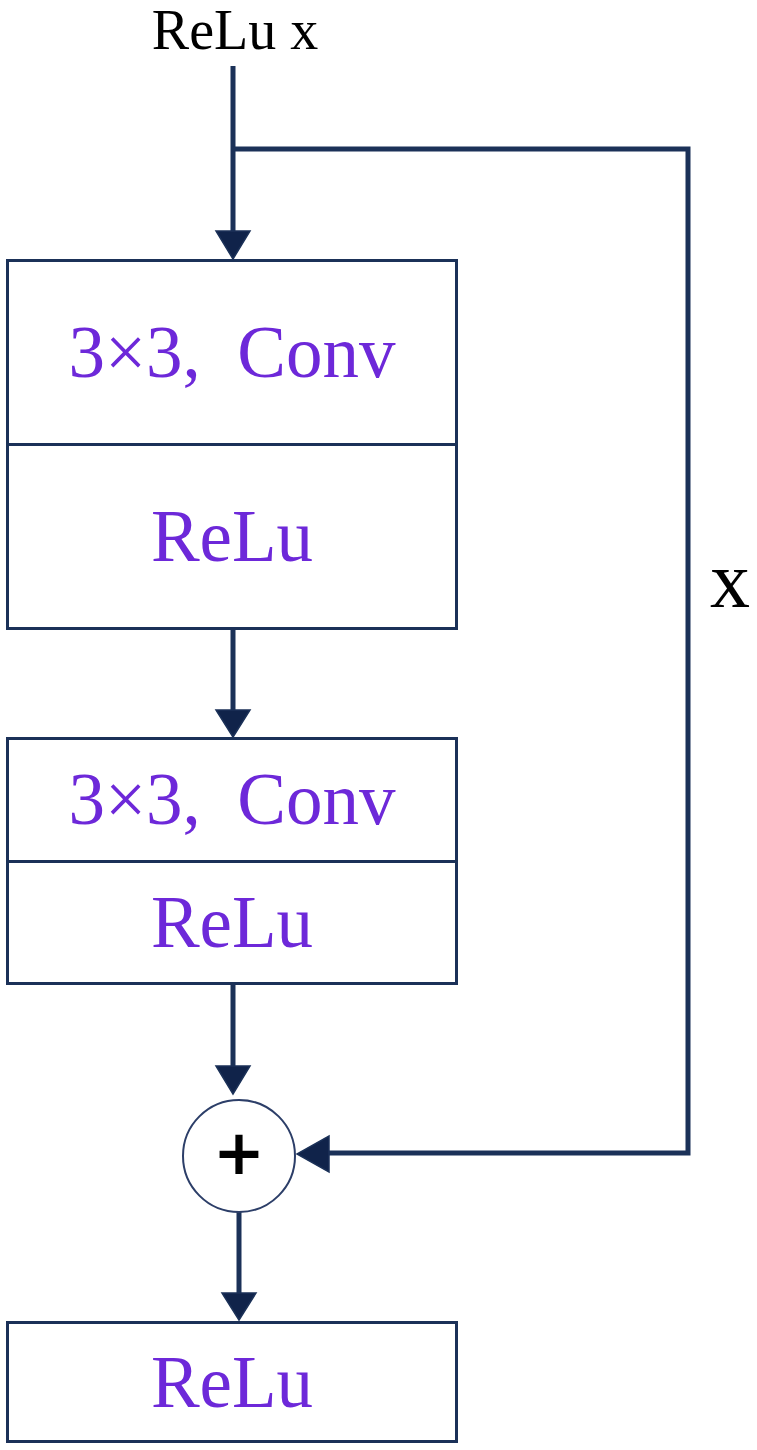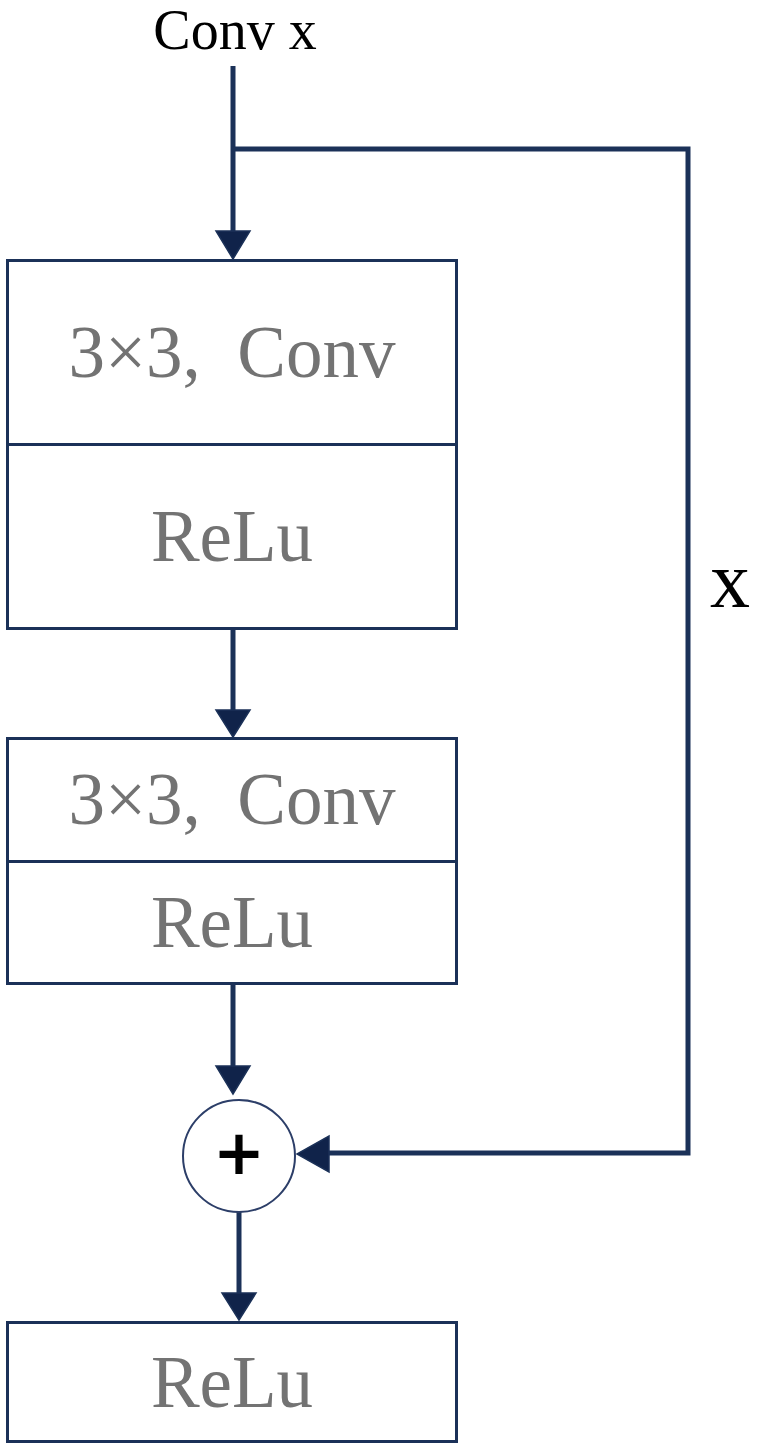--- a/index.html
+++ b/index.html
@@ -49,21 +49,21 @@
   .block-2 { top: 737px; height: 248px; }
   .block-3 { top: 1321px; height: 122px; }
   .row {
     flex: 1;
     display: flex;
     align-items: center;
     justify-content: center;
     font-size: 73px;
     line-height: 1;
     white-space: pre;
-    color: #737373;
+    color: #6d28d9;
   }
   .row + .row { border-top: 3px solid #1b3158; }
   .sum-node {
     position: absolute;
     left: 182px; top: 1099px;
     width: 114px; height: 114px;
     box-sizing: border-box;
     border: 2px solid #2c3e68;
     border-radius: 50%;
     background: #ffffff;
@@ -96,21 +96,21 @@
     <line x1="233" y1="628" x2="233" y2="712" stroke="#1b3158" stroke-width="5"></line>
     <polygon points="216,710 250,710 233,737" fill="#10234a" stroke="#1b3158" stroke-width="1.5"></polygon>
 
     <line x1="233" y1="983" x2="233" y2="1068" stroke="#1b3158" stroke-width="5"></line>
     <polygon points="216,1066 250,1066 233,1094" fill="#10234a" stroke="#1b3158" stroke-width="1.5"></polygon>
 
     <line x1="239" y1="1211" x2="239" y2="1295" stroke="#1b3158" stroke-width="5"></line>
     <polygon points="222,1293 256,1293 239,1320" fill="#10234a" stroke="#1b3158" stroke-width="1.5"></polygon>
   </svg>
 
-  <div class="input-label">Conv x</div>
+  <div class="input-label">ReLu x</div>
 
   <div class="block block-1">
     <div class="row">3×3,  Conv</div>
     <div class="row">ReLu</div>
   </div>
 
   <div class="block block-2">
     <div class="row">3×3,  Conv</div>
     <div class="row">ReLu</div>
   </div>

